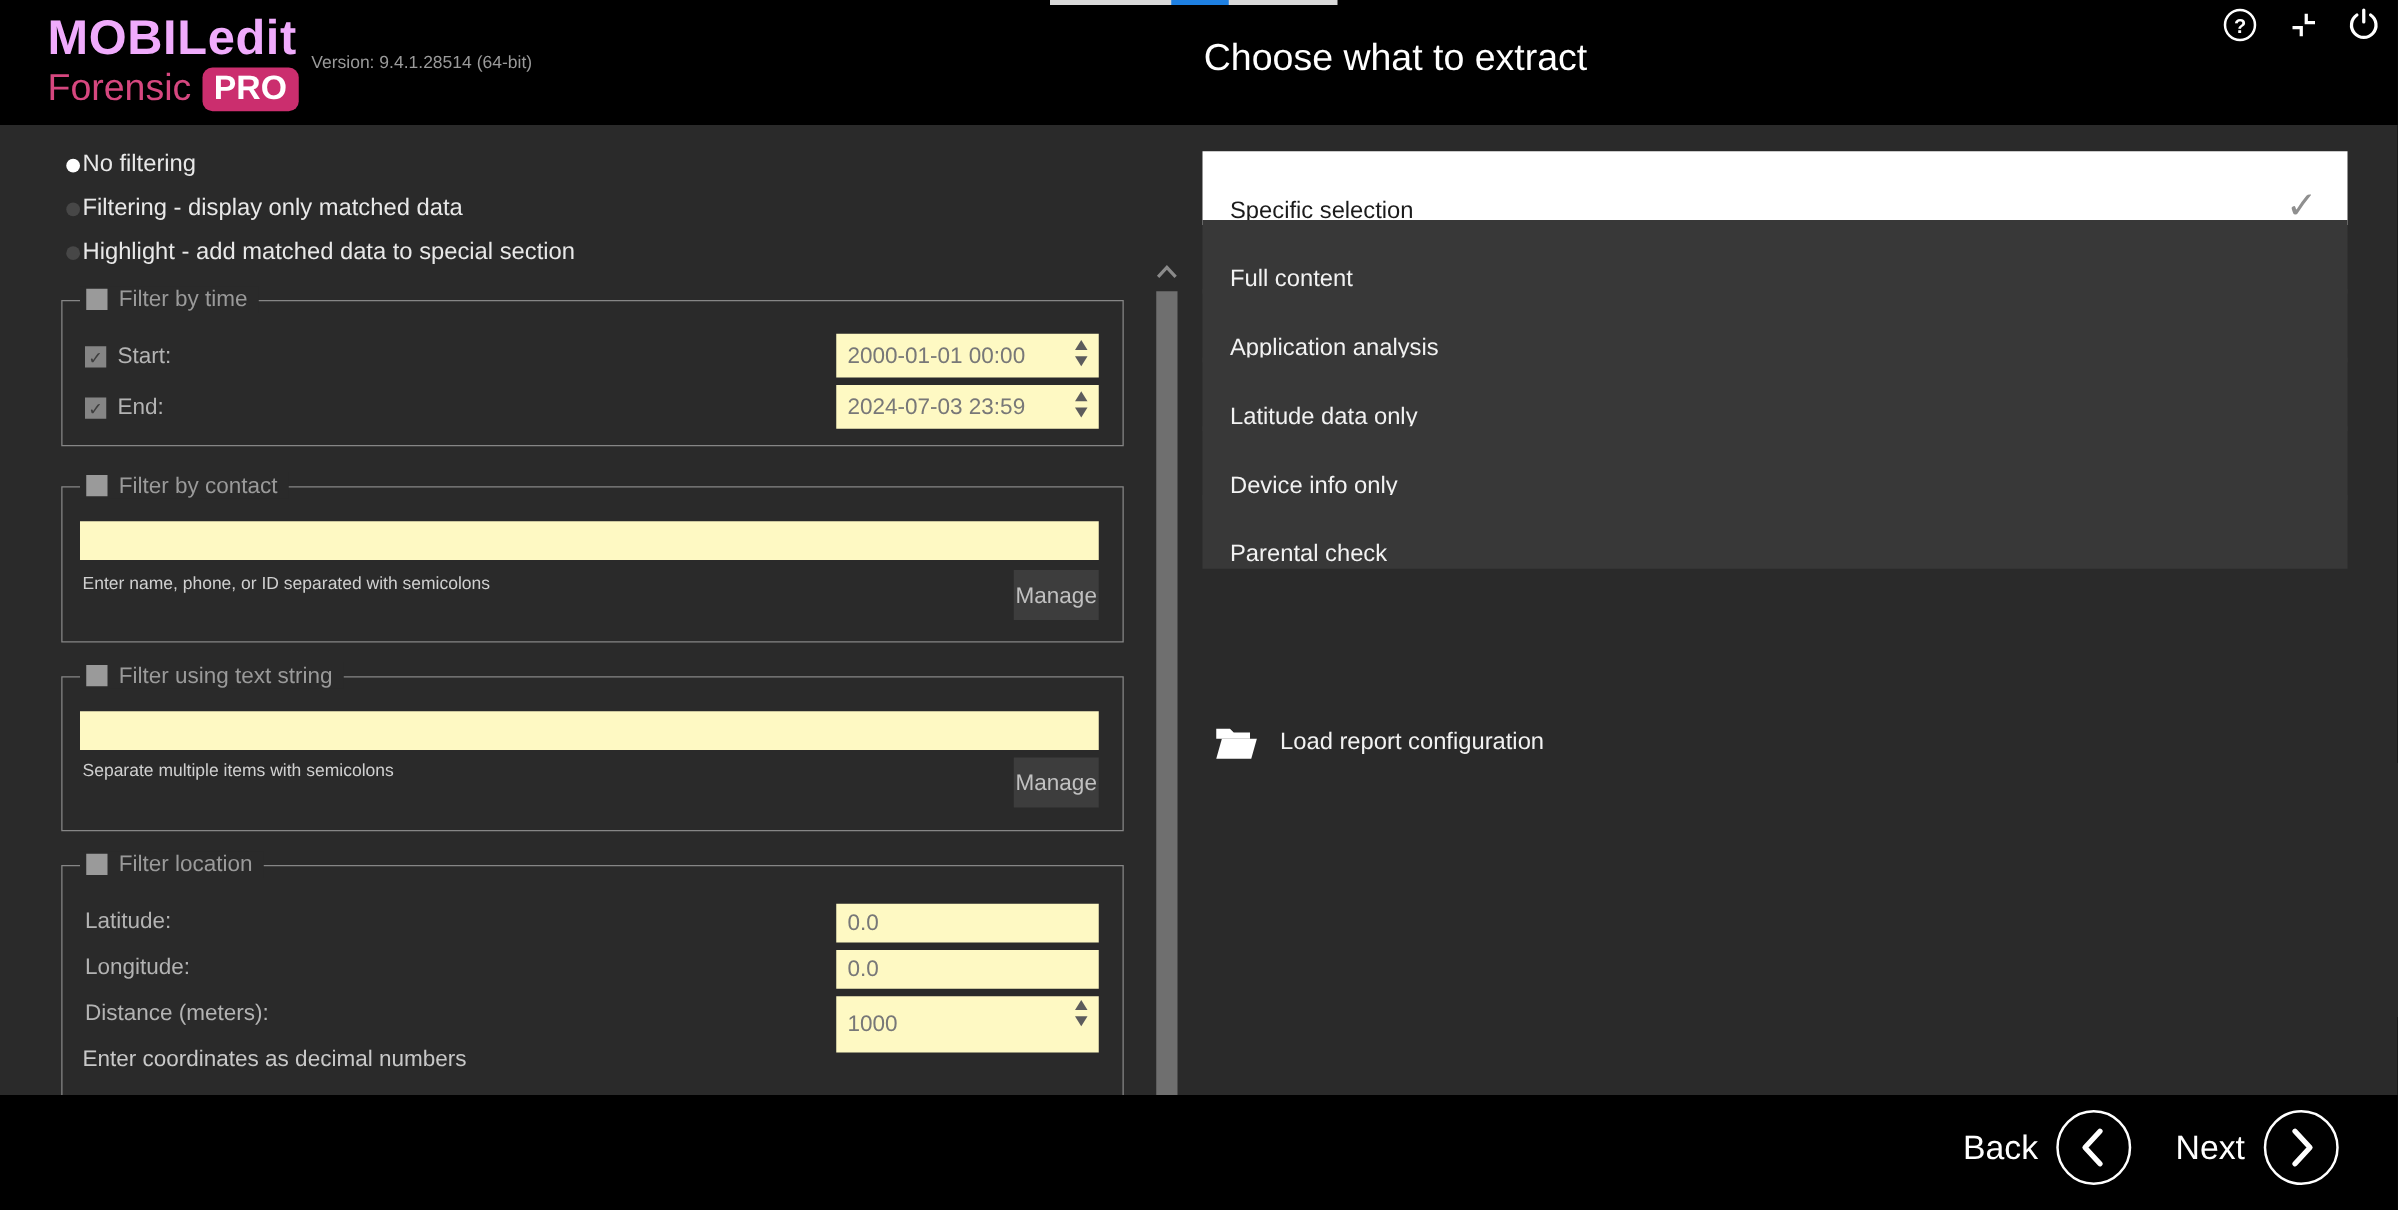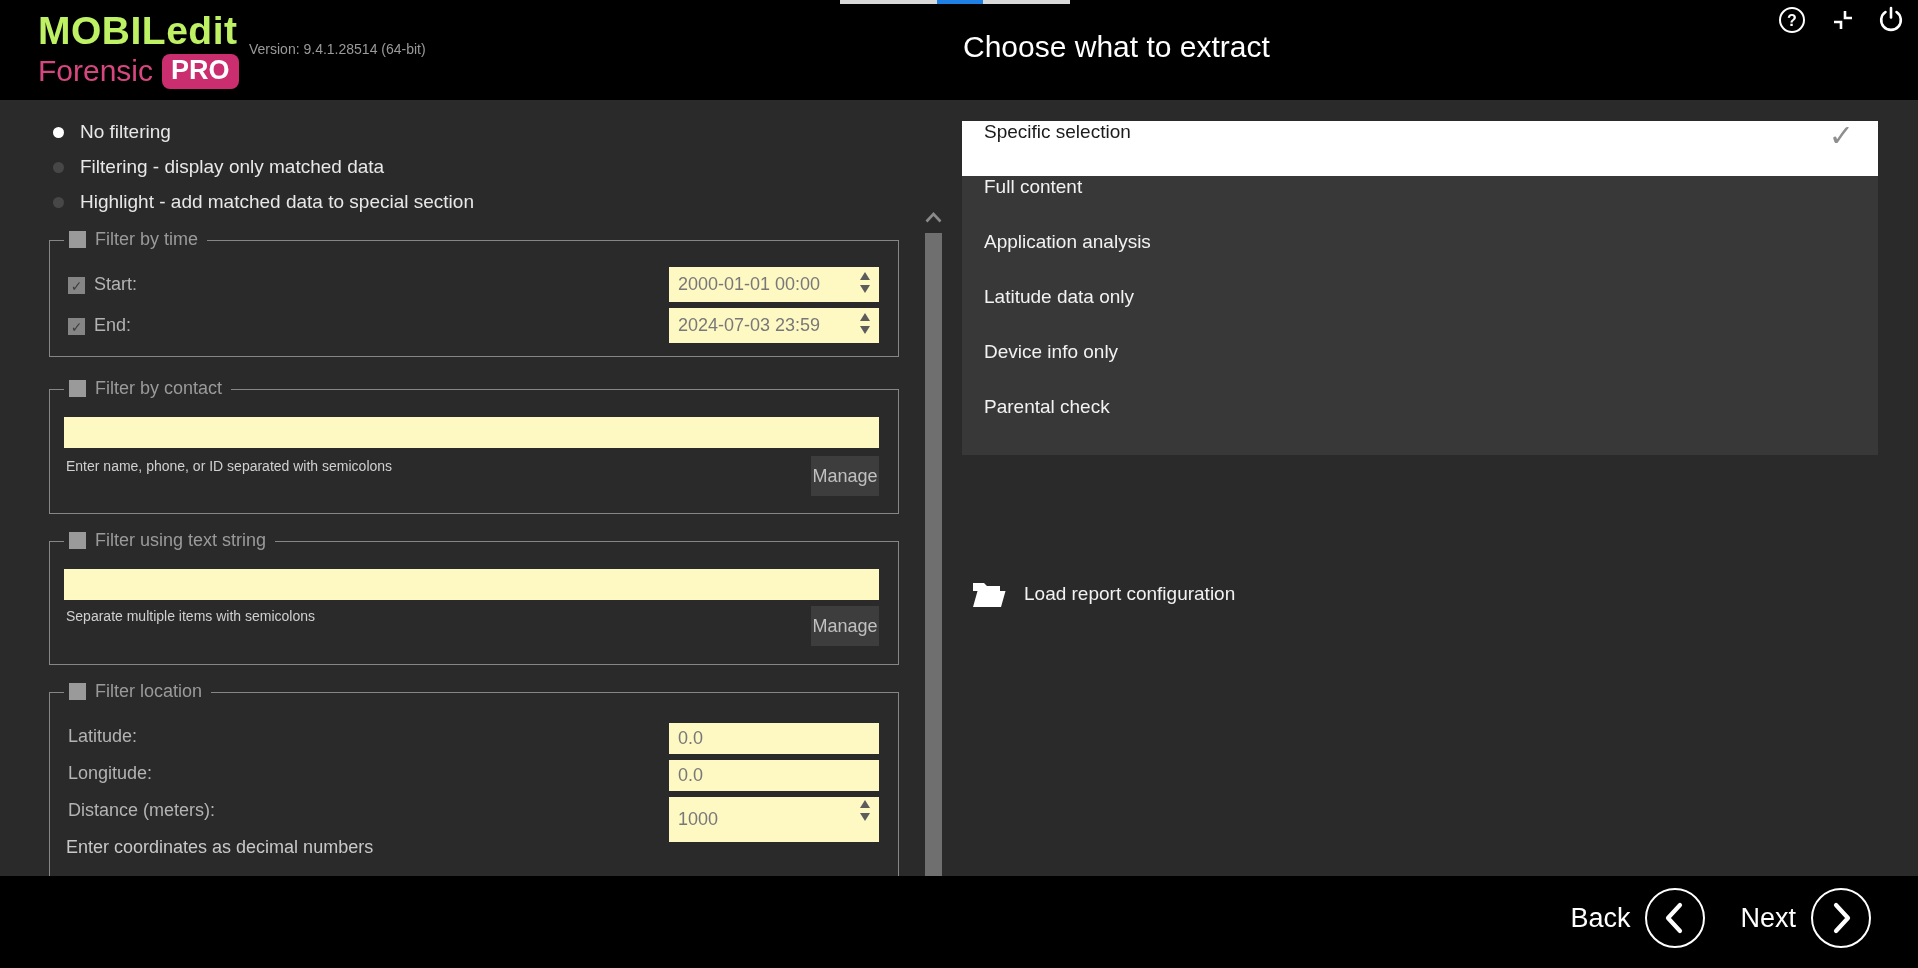--- a/index.html
+++ b/index.html
@@ -2,36 +2,36 @@
 <html><head>
 <meta charset="utf-8">
 <style>
   * { margin:0; padding:0; box-sizing:border-box; }
   html,body { width:1918px; height:968px; background:#000; overflow:hidden;
     font-family:"Liberation Sans","DejaVu Sans",sans-serif; }
 
   
   #header { position:absolute; left:0; top:0; width:1918px; height:100px; background:#000; }
   #logo { position:absolute; left:38px; top:10px; }
-  .logo-line1 { color:#bef264; font-size:39px; font-weight:600; letter-spacing:0.5px; line-height:1.1; }
+  .logo-line1 { color:#f0abfc; font-size:39px; font-weight:600; letter-spacing:0.5px; line-height:1.1; }
   .logo-line2 { display:flex; align-items:center; gap:9px; margin-top:1px; }
   .logo-forensic { color:#d6477f; font-size:30px; font-weight:500; }
   .logo-badge { background:#cb2e6e; color:#fff; font-size:27px; font-weight:700;
     border-radius:8px; padding:1px 9px 3px 9px; }
   #version { position:absolute; left:249px; top:41px; color:#9a9a9a; font-size:14px; }
   #page-title { position:absolute; left:963px; top:30px; color:#fff; font-size:30px; font-weight:300; }
   #progress-track { position:absolute; left:840px; top:0; width:230px; height:4px; background:#d9d9d9; }
   #progress-fill { position:absolute; left:97px; top:0; width:46px; height:4px; background:#1e80e2; }
   .win-icon { position:absolute; top:5px; width:30px; height:30px; cursor:pointer; }
 
   
   #main { position:absolute; left:0; top:100px; width:1918px; height:776px; background:#2a2a2a; overflow:hidden; }
 
   
-  .radio-row { position:absolute; left:53px; height:34px; display:flex; align-items:center; gap:16px; }
+  .radio-row { position:absolute; left:53px; height:34px; display:flex; align-items:center; gap:2px; }
   .radio-dot { width:11px; height:11px; border-radius:50%; background:#474747; }
   .radio-row.sel .radio-dot { background:#fff; }
   .radio-label { color:#e8e8e8; font-size:19px; }
 
   
   .group { position:absolute; left:49px; width:850px; border:1px solid #868686; }
   .legend { position:absolute; top:-12px; left:14px; display:flex; align-items:center; gap:9px;
     background:#2a2a2a; padding:0 9px 0 5px; }
   .checkbox { width:17px; height:17px; background:#9a9a9a; }
   .checkbox.checked { background:#858585; color:#3e3e3e; font-size:14px; font-weight:700;
@@ -53,21 +53,21 @@
   .manage-btn { position:absolute; left:761px; width:68px; height:40px; background:#3d3d3d;
     color:#c0c0c0; font-size:18px; border:none; font-family:inherit; cursor:pointer; }
 
   
   #scrollbar { position:absolute; left:924px; top:108px; width:19px; height:760px; }
   #scroll-thumb { position:absolute; left:1px; top:25px; width:17px; height:688px; background:#6f6f6f; }
   .scroll-chev { position:absolute; left:0; cursor:pointer; }
 
   
   .opt-row { position:absolute; left:962px; width:916px; height:59px; background:#383838;
-    display:flex; align-items:flex-start; padding:0 24px 0 22px; cursor:pointer; }
+    display:flex; align-items:flex-end; padding:0 24px 0 22px; cursor:pointer; }
   .opt-row .opt-label { color:#f2f2f2; font-size:19px; }
   .opt-row.sel { background:#fff; }
   .opt-row.sel .opt-label { color:#1b1b1b; }
   .opt-check { margin-left:auto; color:#8f8f8f; font-size:30px; font-weight:600; line-height:1; }
 
   #load-config { position:absolute; left:962px; top:476px; height:36px; display:flex;
     align-items:center; gap:18px; padding-left:10px; cursor:pointer; }
   #load-config span { color:#f2f2f2; font-size:19px; }
 
   

